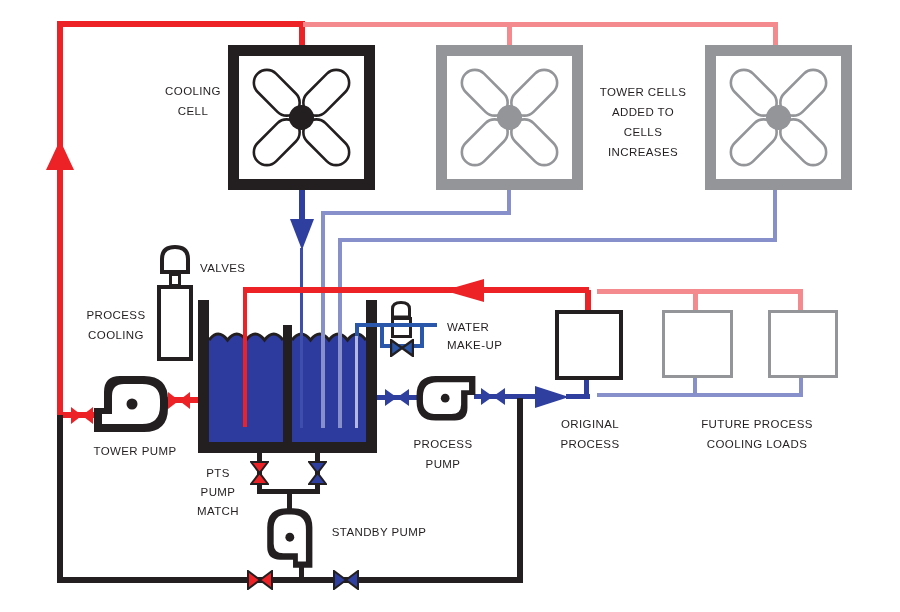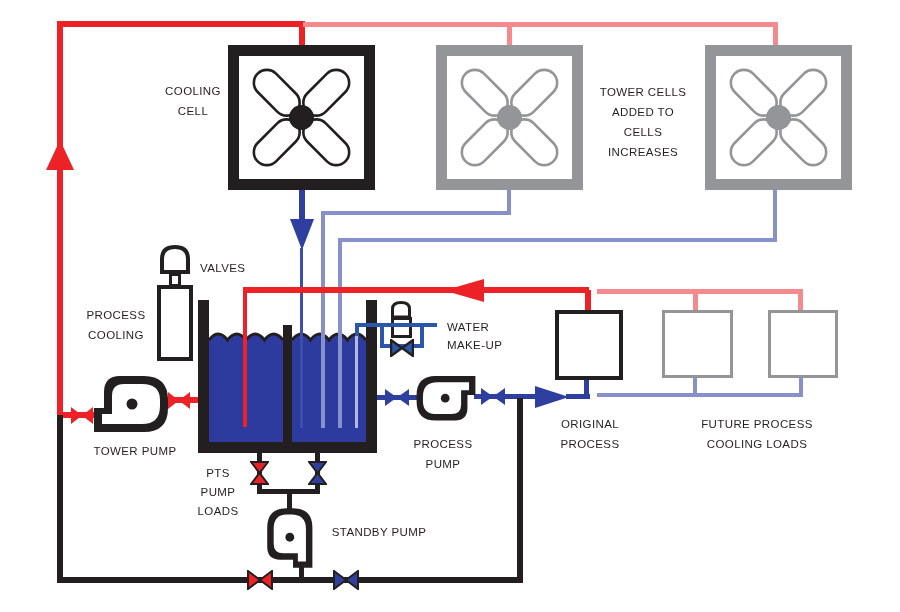--- a/index.html
+++ b/index.html
@@ -214,21 +214,21 @@
   </div>
   <div class="lbl left" style="left:200px;top:258px;width:60px">VALVES</div>
   <div class="lbl" style="left:66px;top:305px;width:100px">
     <div>PROCESS</div>
       <div>COOLING</div>
   </div>
   <div class="lbl" style="left:85px;top:441px;width:100px">TOWER PUMP</div>
   <div class="lbl" style="left:178px;top:464px;width:80px;line-height:19px">
     <div>PTS</div>
       <div>PUMP</div>
-    <div>LOADS</div>
+    <div>MATCH</div>
   </div>
   <div class="lbl" style="left:393px;top:434px;width:100px">
     <div>PROCESS</div>
       <div>PUMP</div>
   </div>
   <div class="lbl" style="left:308px;top:522px;width:142px">
     <div>STANDBY PUMP</div>
   </div>
   <div class="lbl left" style="left:447px;top:318px;width:70px;line-height:18px">
     <div>WATER</div>

